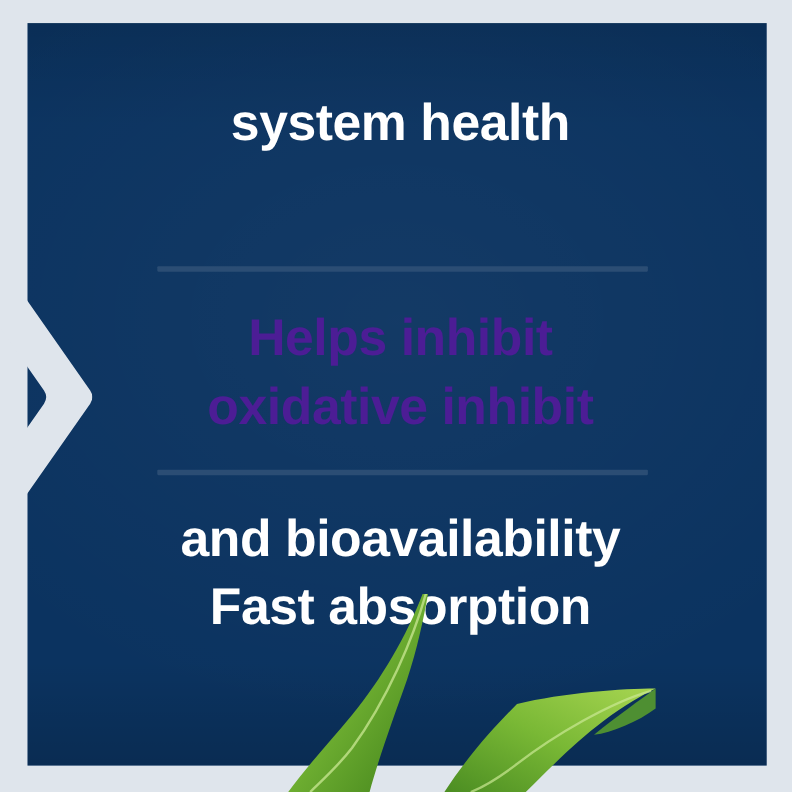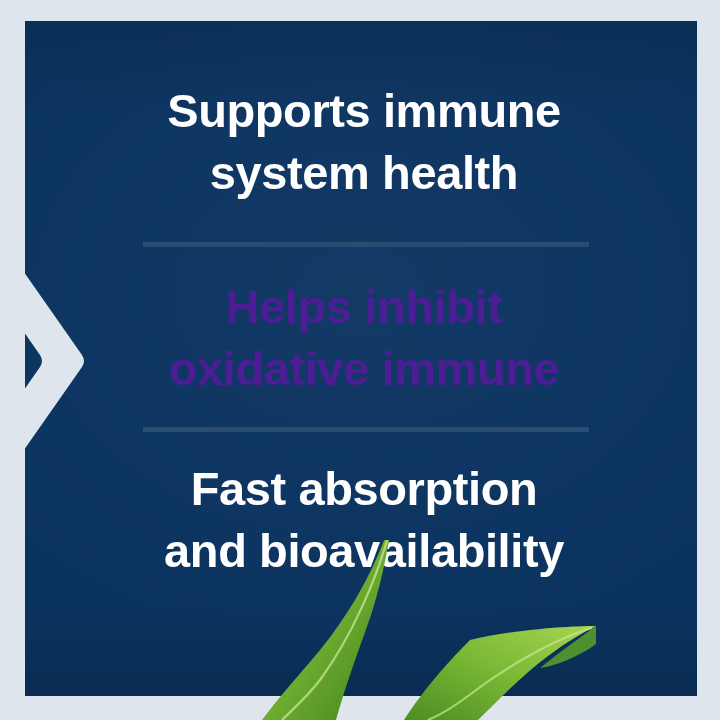--- a/index.html
+++ b/index.html
@@ -109,36 +109,35 @@
 
   <div id="chevron">
     <svg viewBox="0 0 84 212" preserveAspectRatio="none" aria-hidden="true">
       <path d="M -30 0 L 12 0 L 82 100 Q 86 106 82 112 L 12 212 L -30 212 L 40 112 Q 44 106 40 100 Z" fill="#dfe5ec"></path>
     </svg>
   </div>
 
   <div id="content">
 
     <div class="benefit" id="benefit-0" style="color: rgb(255, 255, 255);">
-      <span class="ln">Supports immune</span>
       <span class="ln">system health</span>
     </div>
 
     <div class="divider" id="divider-0" style="background: rgb(43, 77, 116);"></div>
 
     <div class="benefit" id="benefit-1" style="color: #4c1d95;">
       <span class="ln">Helps inhibit</span>
-      <span class="ln">oxidative immune</span>
+      <span class="ln">oxidative inhibit</span>
     </div>
 
     <div class="divider" id="divider-1" style="background: rgb(43, 77, 116);"></div>
 
     <div class="benefit" id="benefit-2" style="color: rgb(255, 255, 255);">
+      <span class="ln">and bioavailability</span>
       <span class="ln">Fast absorption</span>
-      <span class="ln">and bioavailability</span>
     </div>
 
   </div>
 
   <div id="leaves">
     <svg viewBox="0 0 720 180" preserveAspectRatio="none" aria-hidden="true">
       <defs>
         <linearGradient id="leafA" x1="0" y1="0" x2="1" y2="1">
           <stop offset="0%" stop-color="#9ed04a"></stop>
           <stop offset="45%" stop-color="#72b233"></stop>

